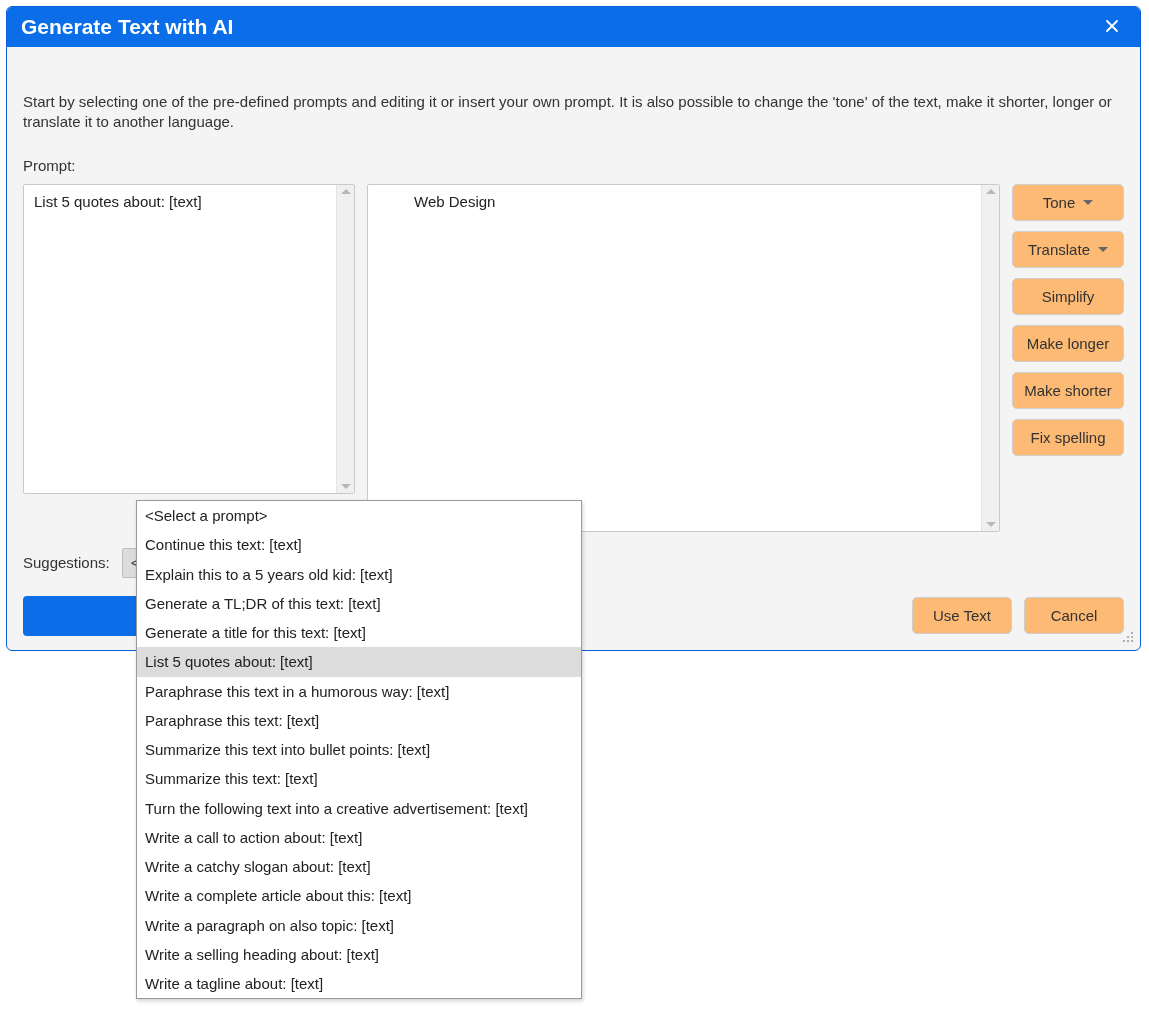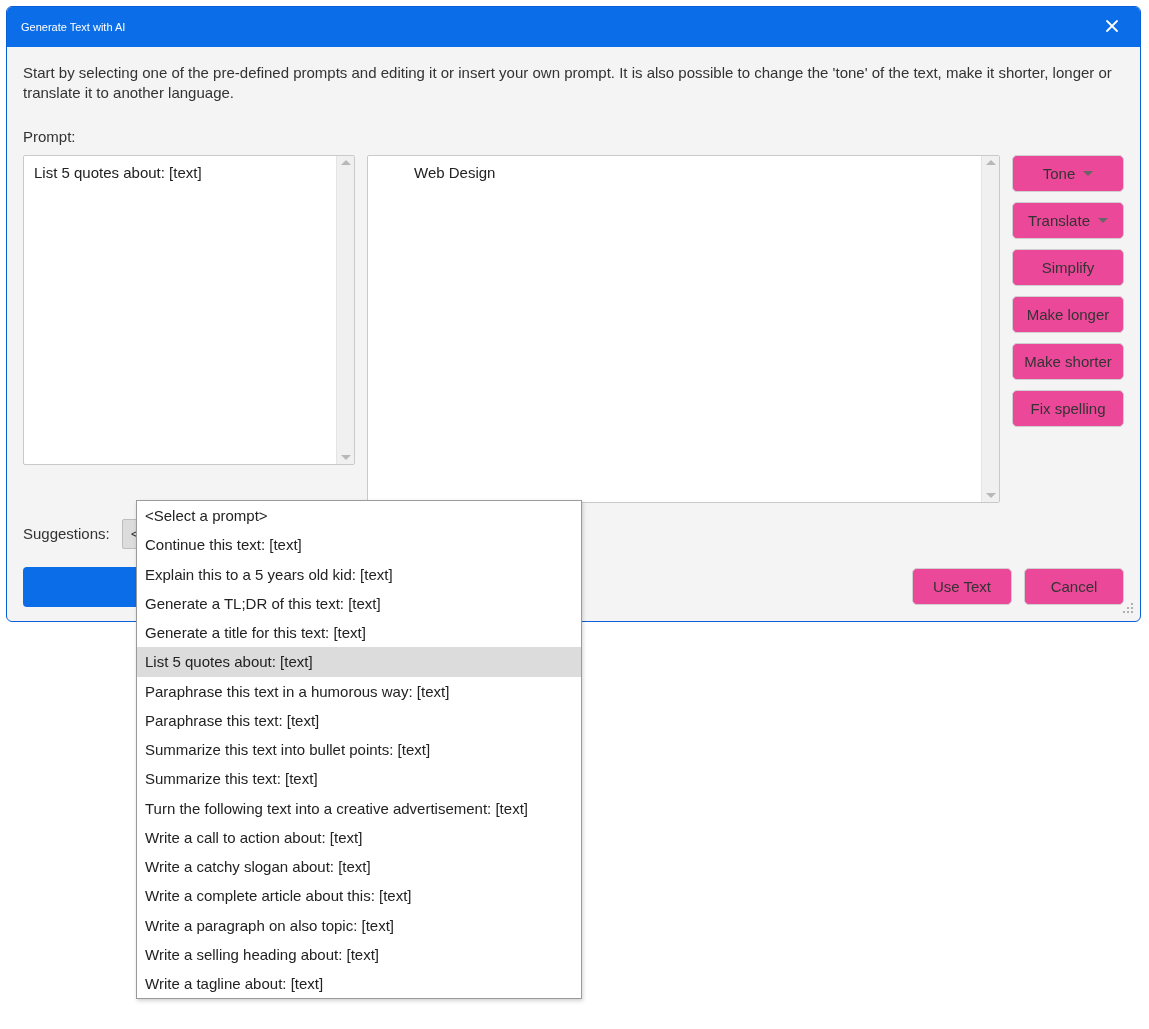--- a/index.html
+++ b/index.html
@@ -31,42 +31,43 @@
       color: #fff;
       height: 40px;
       display: flex;
       align-items: center;
       justify-content: space-between;
       padding: 0 14px;
       border-top-left-radius: 5px;
       border-top-right-radius: 5px;
     }
     .titlebar-title {
-      font-size: 11px;
-      font-weight: 400;
+      font-size: 21px;
+      font-weight: 700;
       text-align: center;
     }
     .close-x {
       width: 28px;
       height: 28px;
       display: flex;
       align-items: center;
       justify-content: center;
       cursor: pointer;
       color: #fff;
     }
     .close-x svg { width: 16px; height: 16px; }
     .body {
       padding: 16px 16px 14px 16px;
     }
     .intro {
       color: #333;
       font-size: 15px;
       line-height: 1.35;
       margin-bottom: 24px;
+      margin-top: 29px;
     }
     .label {
       font-size: 15px;
       color: #333;
       margin-bottom: 10px;
       margin-top: 16px;
     }
     .row {
       display: flex;
       gap: 12px;
@@ -116,21 +117,21 @@
     }
     .arrow-sm.up { border-bottom: 5px solid #b8b8b8; }
     .arrow-sm.down { border-top: 5px solid #b8b8b8; }
     .sidebuttons {
       display: flex;
       flex-direction: column;
       gap: 10px;
       width: 112px;
     }
     .btn {
-      background: #ec4899;
+      background: #fdba74;
       border: 1px solid #cfcfcf;
       border-radius: 5px;
       padding: 9px 10px;
       font-size: 15px;
       color: #333;
       display: flex;
       align-items: center;
       justify-content: center;
       gap: 6px;
       cursor: pointer;

